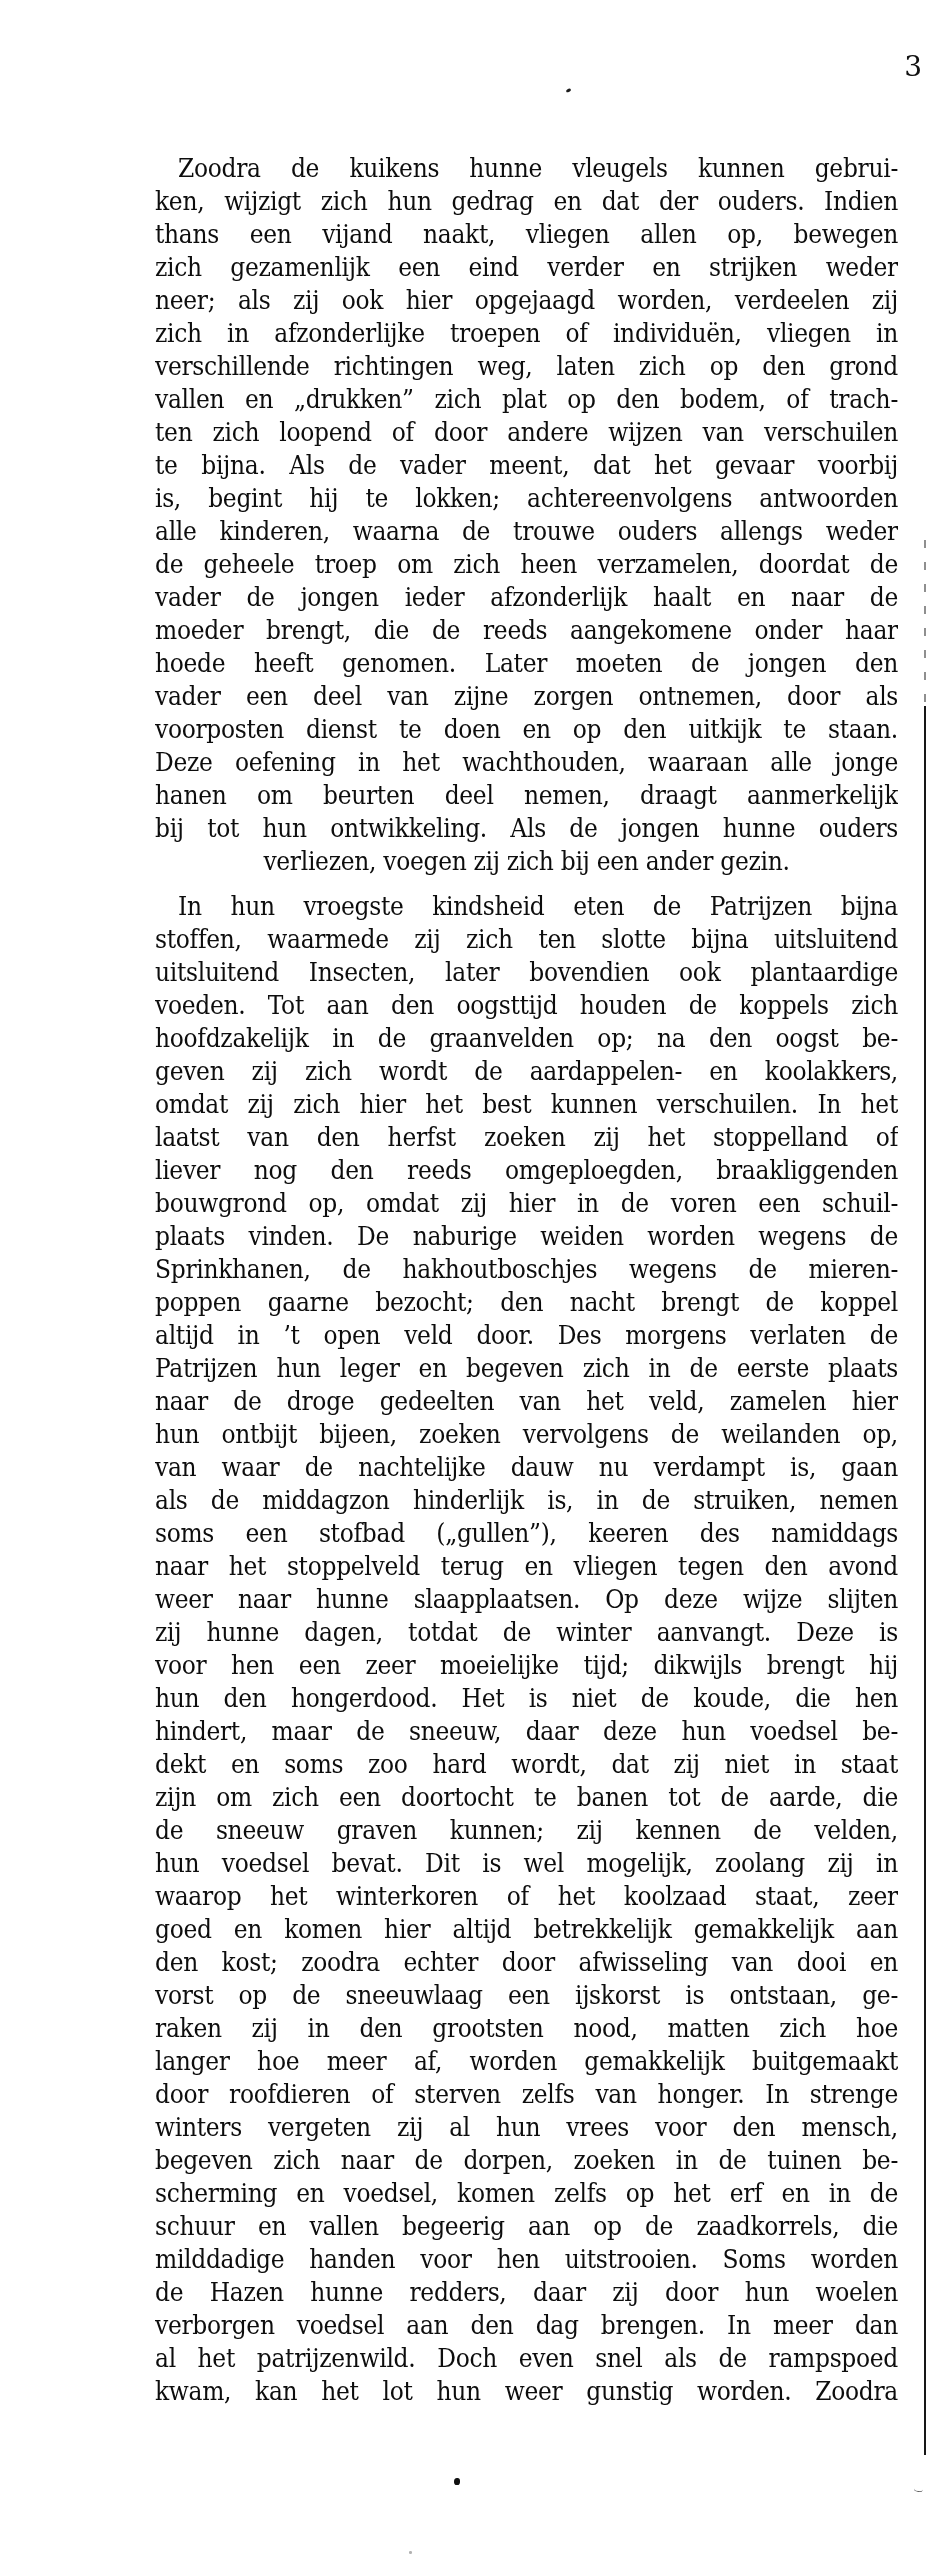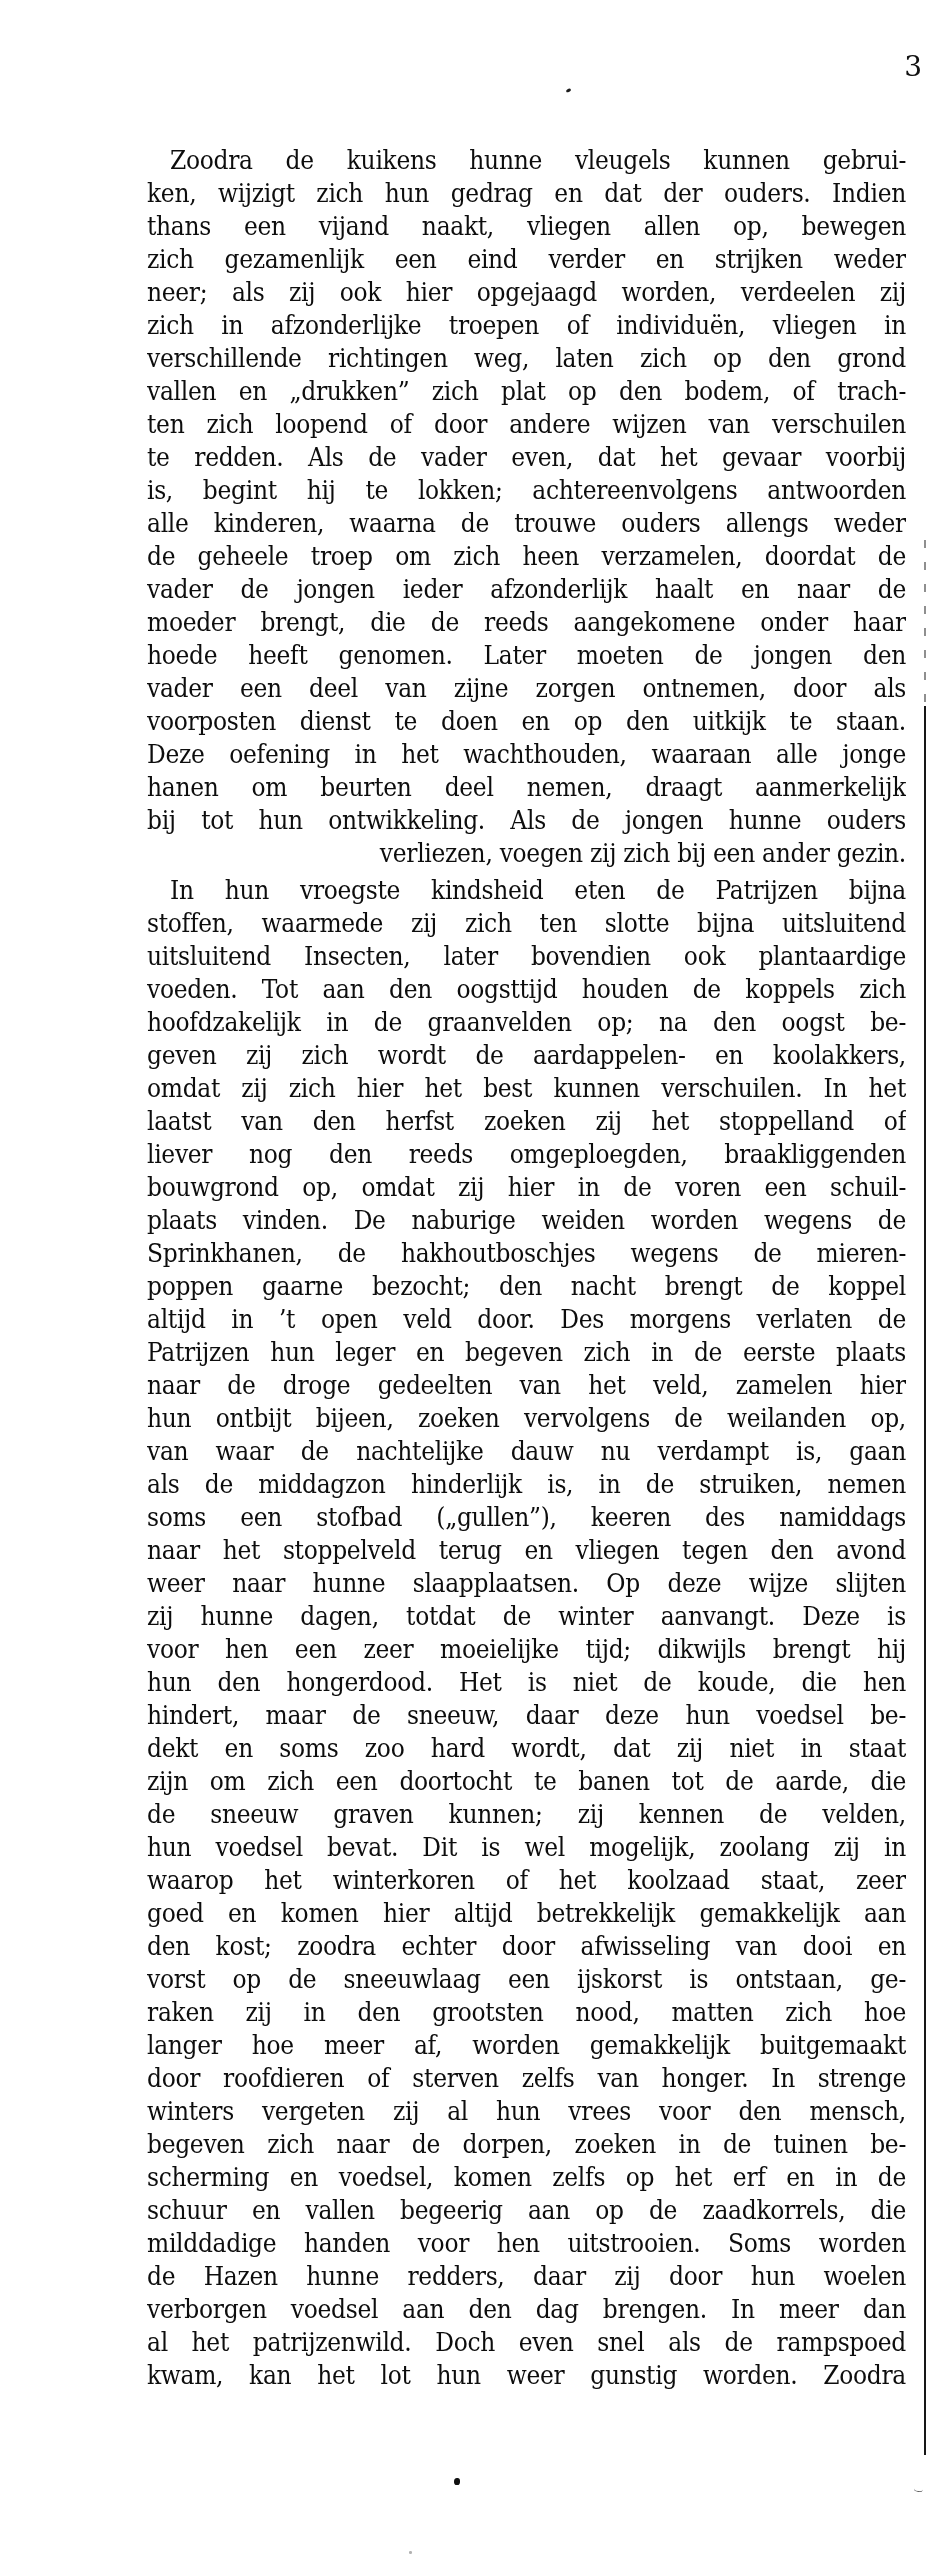--- a/index.html
+++ b/index.html
@@ -28,35 +28,35 @@
     position: absolute;
     left: 143px;
     top: 140px;
     width: 767px;
     font-size: 26px;
     line-height: 33px;
     letter-spacing: -0.3px;
     font-stretch: condensed;
     color: #0d0d0d;
   }
-  .paragraph { margin: 4px; padding: 0; }
+  .paragraph { margin: 12px; padding: 0; }
   .line {
     text-align: justify;
     height: 33px;
     overflow: hidden;
     white-space: normal;
   }
   
   .line::after {
     content: "";
     display: inline-block;
     width: 100%;
     height: 0;
   }
-  .line.short { text-align: right; }
+  .line.short { text-align: center; }
   .line.short::after { width: 0; }
   .line.first { text-indent: 23px; }
 
   
   .artifact { position: absolute; pointer-events: none; }
   .vline-dashed {
     left: 924px; top: 540px; width: 1.8px; height: 167px;
     background: repeating-linear-gradient(to bottom, #333333 0 8px, transparent 8px 22px);
     opacity: 0.55;
   }
@@ -94,21 +94,21 @@
       <div class="paragraph">
         <div class="line first">Zoodra de kuikens hunne vleugels kunnen gebrui-</div>
         <div class="line">ken, wijzigt zich hun gedrag en dat der ouders. Indien</div>
         <div class="line">thans een vijand naakt, vliegen allen op, bewegen</div>
         <div class="line">zich gezamenlijk een eind verder en strijken weder</div>
         <div class="line">neer; als zij ook hier opgejaagd worden, verdeelen zij</div>
         <div class="line">zich in afzonderlijke troepen of individuën, vliegen in</div>
         <div class="line">verschillende richtingen weg, laten zich op den grond</div>
         <div class="line">vallen en „drukken” zich plat op den bodem, of trach-</div>
         <div class="line">ten zich loopend of door andere wijzen van verschuilen</div>
-        <div class="line">te redden. Als de vader even, dat het gevaar voorbij</div>
+        <div class="line">te bijna. Als de vader meent, dat het gevaar voorbij</div>
         <div class="line">is, begint hij te lokken; achtereenvolgens antwoorden</div>
         <div class="line">alle kinderen, waarna de trouwe ouders allengs weder</div>
         <div class="line">de geheele troep om zich heen verzamelen, doordat de</div>
         <div class="line">vader de jongen ieder afzonderlijk haalt en naar de</div>
         <div class="line">moeder brengt, die de reeds aangekomene onder haar</div>
         <div class="line">hoede heeft genomen. Later moeten de jongen den</div>
         <div class="line">vader een deel van zijne zorgen ontnemen, door als</div>
         <div class="line">voorposten dienst te doen en op den uitkijk te staan.</div>
         <div class="line">Deze oefening in het wachthouden, waaraan alle jonge</div>
         <div class="line">hanen om beurten deel nemen, draagt aanmerkelijk</div>

